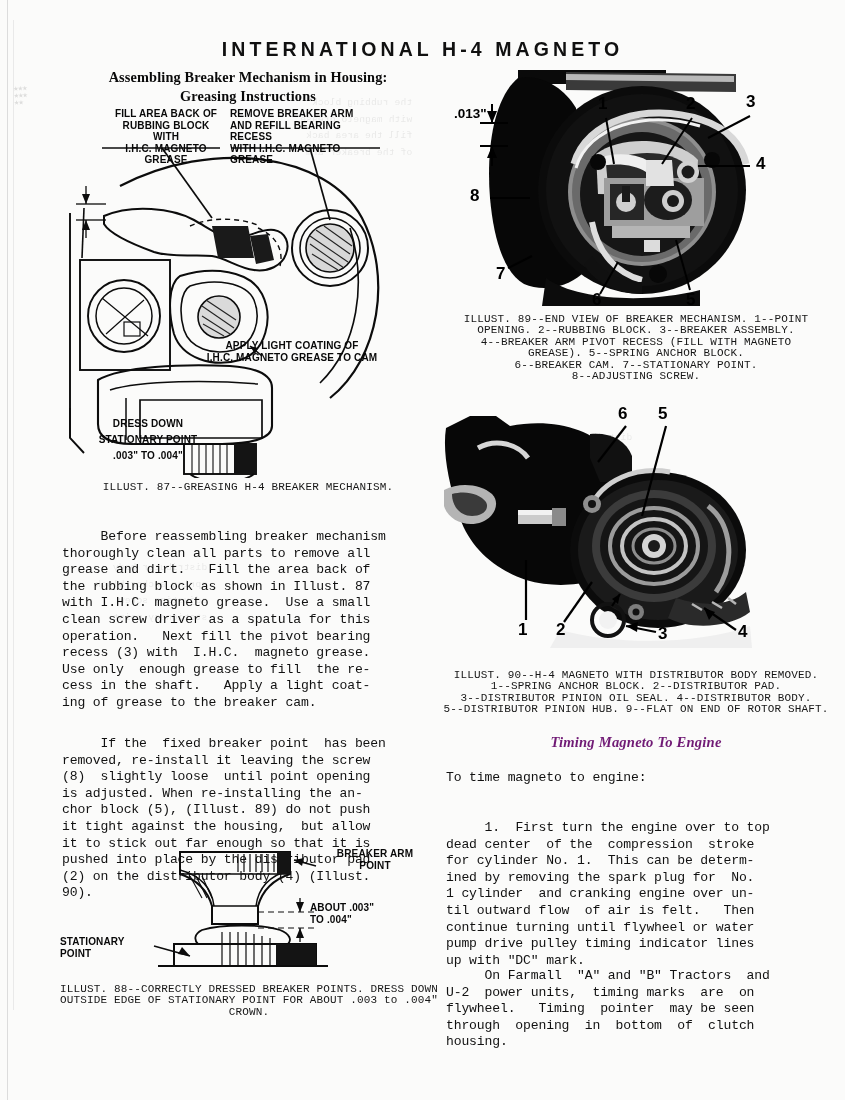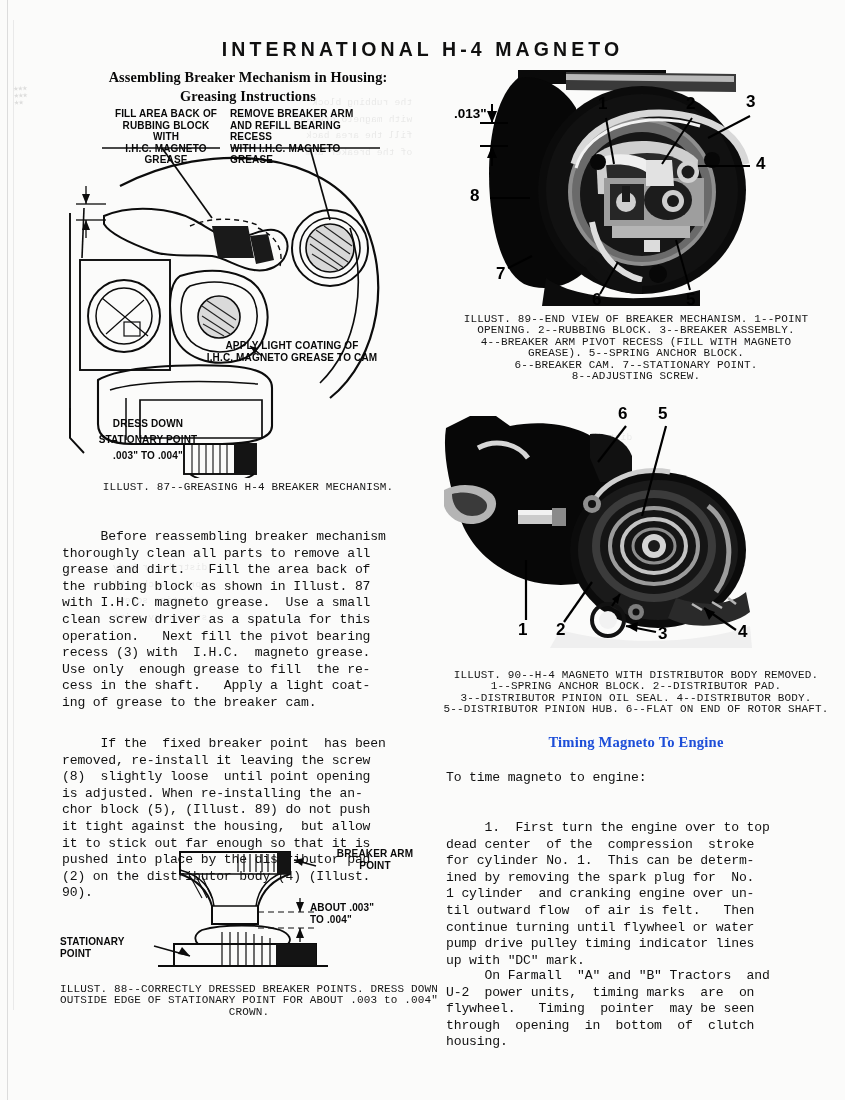--- a/index.html
+++ b/index.html
@@ -80,21 +80,22 @@
     line-height: 18.5px;
     letter-spacing: .15px;
     color: #0a0a0a;
   }
   .sec-head-2 {
     font-family: "Liberation Serif", serif;
     font-weight: bold;
     font-size: 14.6px;
     text-align: center;
     letter-spacing: .2px;
-    color: #1d4ed8;
+    color: #701a75;
+    font-style: italic;
   }
 
   .body-p {
     font-family: "Liberation Mono", monospace;
     font-size: 13.1px;
     line-height: 16.6px;
     letter-spacing: -0.15px;
     color: #111;
     white-space: pre-wrap;
   }
@@ -538,21 +539,21 @@
     <div class="callout" style="left:218px; top:6px;">5</div>
     <div class="callout" style="left:78px;  top:222px;">1</div>
     <div class="callout" style="left:116px; top:222px;">2</div>
     <div class="callout" style="left:218px; top:226px;">3</div>
     <div class="callout" style="left:298px; top:224px;">4</div>
   </div>
 
   <div class="caption" style="position:absolute; left:440px; top:670px; width:392px;">ILLUST. 90--H-4 MAGNETO WITH DISTRIBUTOR BODY REMOVED.
 1--SPRING ANCHOR BLOCK.   2--DISTRIBUTOR PAD.
 3--DISTRIBUTOR PINION OIL SEAL.   4--DISTRIBUTOR BODY.
-5--DISTRIBUTOR PINION HUB.   6--FLAT ON END OF ROTOR SHAFT.</div>
+5--DISTRIBUTOR PINION HUB.   9--FLAT ON END OF ROTOR SHAFT.</div>
 
   <div class="sec-head-2" style="position:absolute; left:446px; top:734px; width:380px;">Timing Magneto To Engine</div>
 
   <div class="body-p" style="position:absolute; left:446px; top:770px; width:380px;">To time magneto to engine:</div>
 
   <div class="body-p" style="position:absolute; left:446px; top:802px; width:380px;">     1.  First turn the engine over to top
 dead center  of the  compression  stroke
 for cylinder No. 1.  This can be determ-
 ined by removing the spark plug for  No.
 1 cylinder  and cranking engine over un-

